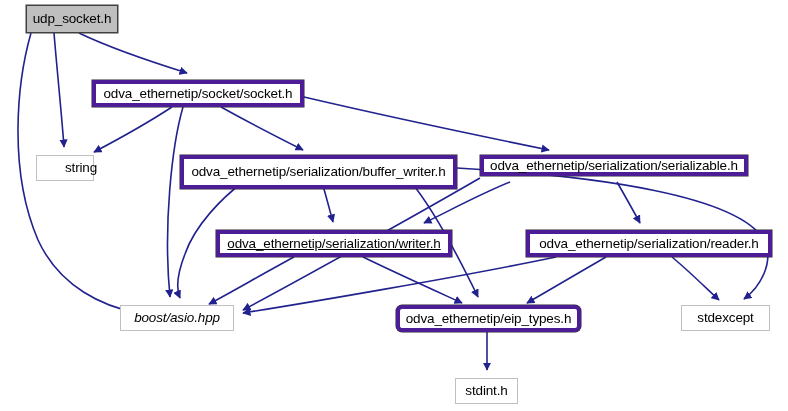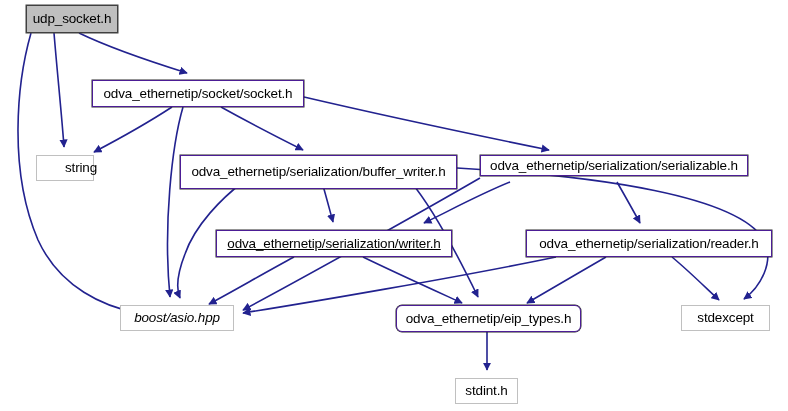--- a/index.html
+++ b/index.html
@@ -38,21 +38,21 @@
     background: #ffffff;
     border: 1px solid #000000;
     z-index: 5;
   }
   .node.root {
     background: #bfbfbf;
     border: 1px solid #404040;
     box-shadow: 0 0 0 0.5px #404040;
   }
   .node.internal {
-    border: 1px solid #4c1d95;
+    border: 4px solid #4c1d95;
     box-shadow: 0 0 0 0.5px #2b2b2b;
   }
   .node.external {
     border: 1px solid #c0c0c0;
   }
   .node-label {
     pointer-events: none;
   }
 </style>
 </head>

